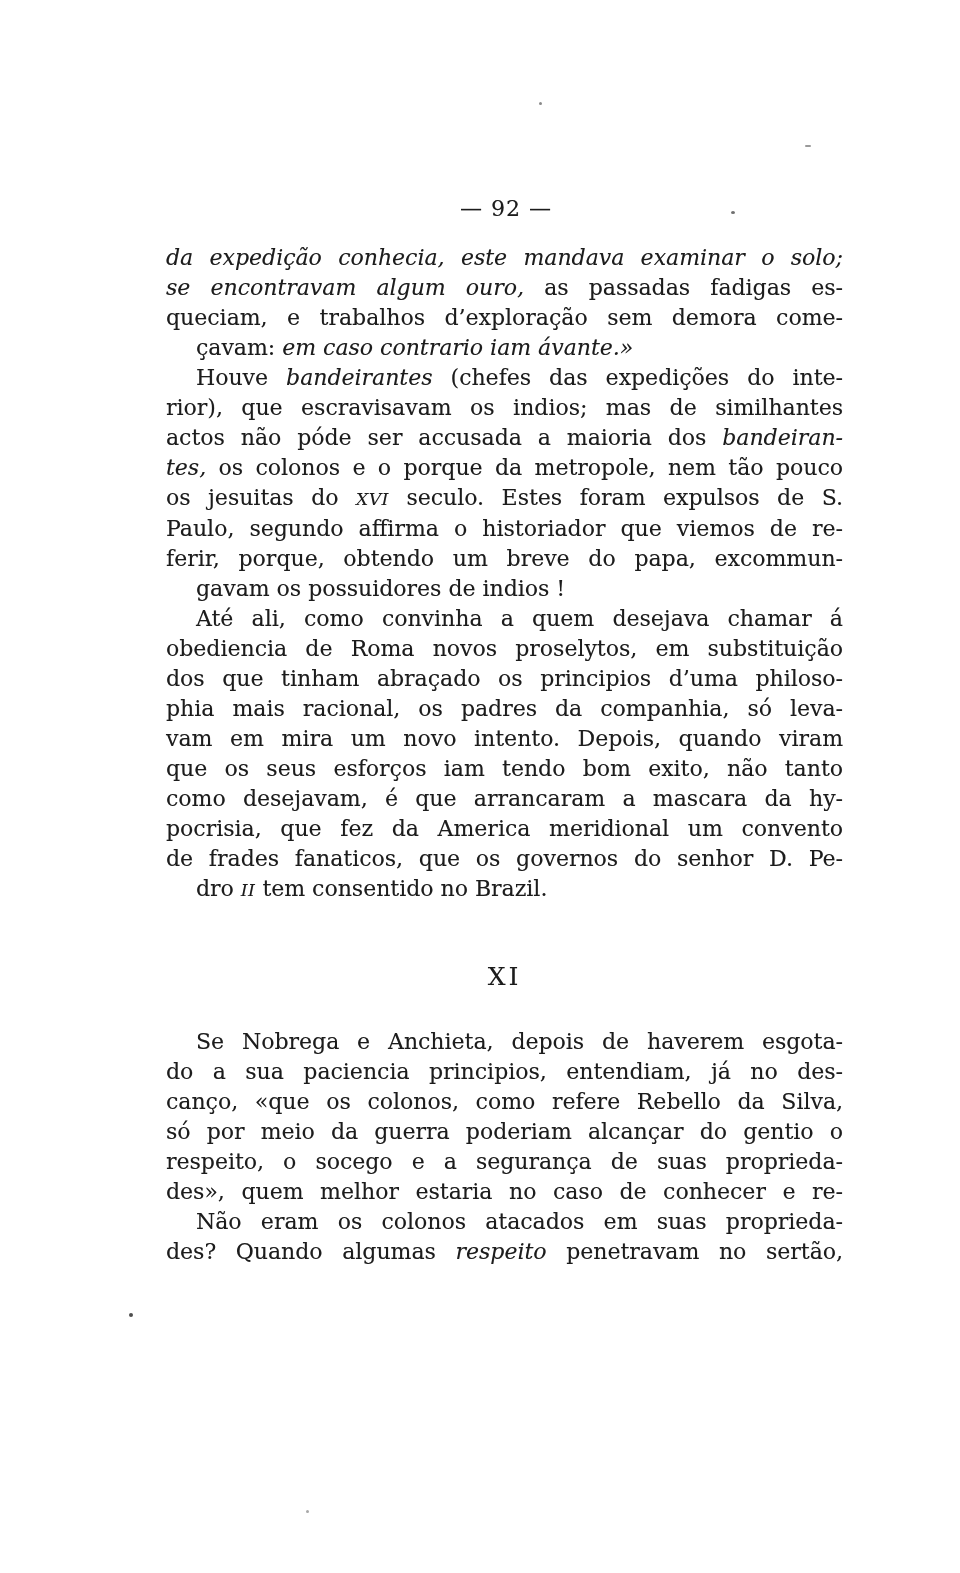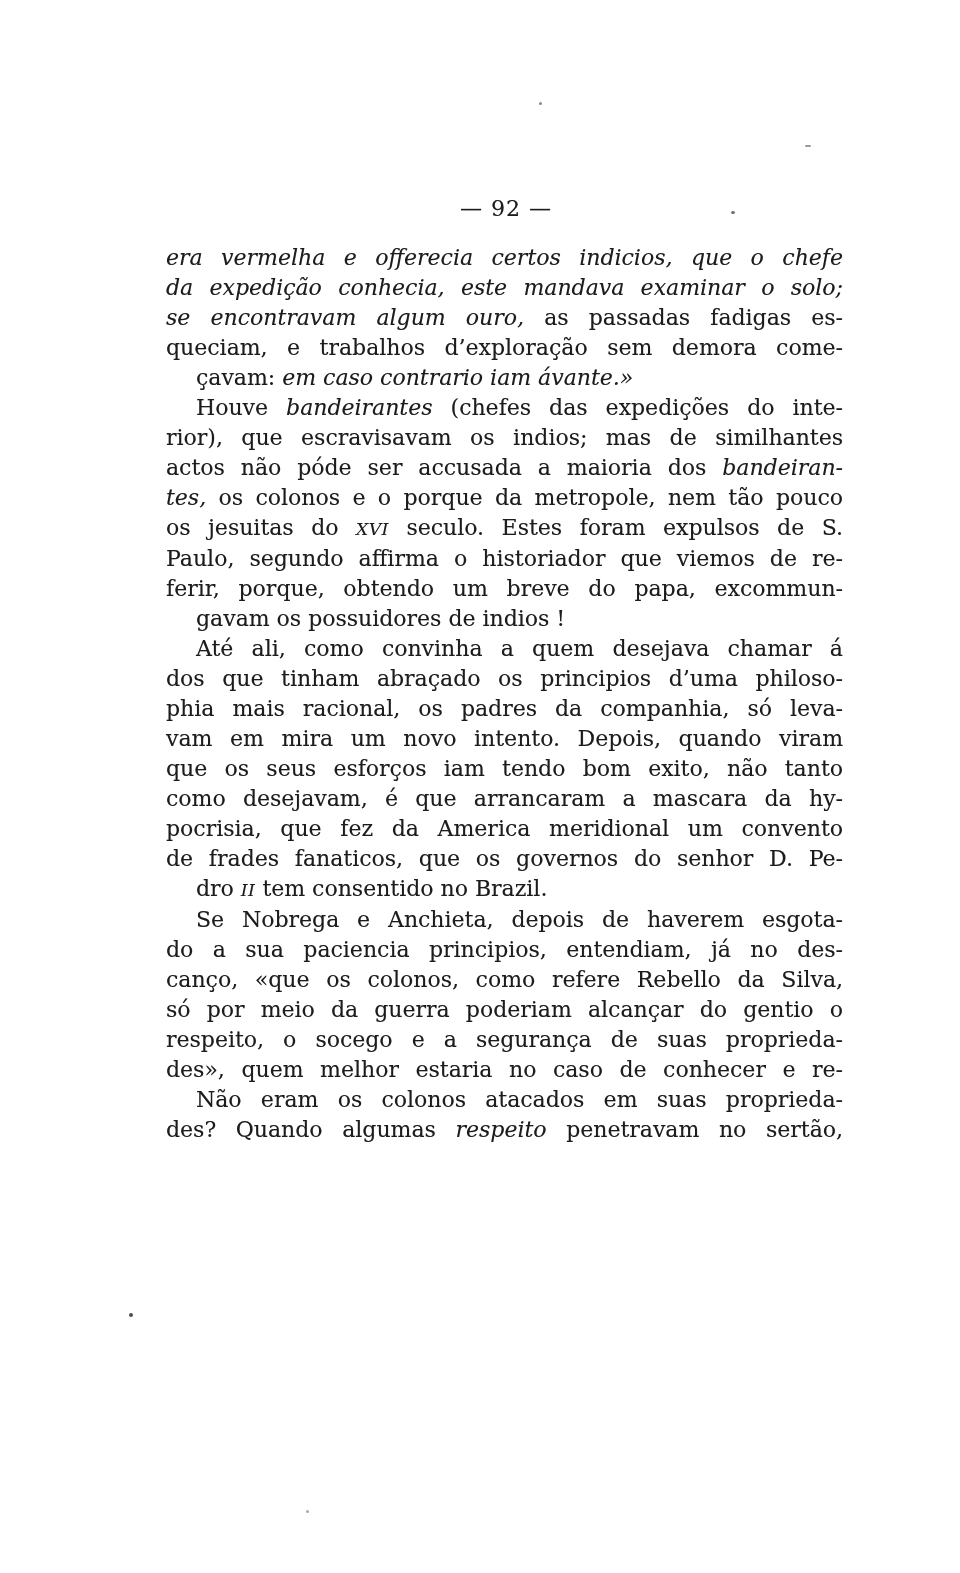--- a/index.html
+++ b/index.html
@@ -54,21 +54,20 @@
   <div class="speck s1"></div>
   <div class="speck s2"></div>
   <div class="speck s3"></div>
   <div class="speck s4"></div>
   <div class="speck s5"></div>
 
   <div class="textblock">
 
     <p>
       </p>
-      <div class="line"><span class="it">era vermelha e offerecia certos indicios, que o chefe</span></div>
       <div class="line"><span class="it">da expedição conhecia, este mandava examinar o solo;</span></div>
       <div class="line"><span class="it">se encontravam algum ouro,</span><span> as passadas fadigas es-</span></div>
       <div class="line">queciam, e trabalhos d’exploração sem demora come-</div>
       <div class="line last"><span>çavam: </span><span class="it">em caso contrario iam ávante.»</span></div>
     <p></p>
 
     <p>
       </p>
       <div class="line ind"><span>Houve </span><span class="it">bandeirantes</span><span> (chefes das expedições do inte-</span></div>
       <div class="line">rior), que escravisavam os indios; mas de similhantes</div>
@@ -76,30 +75,32 @@
       <div class="line"><span class="it">tes,</span><span> os colonos e o porque da metropole, nem tão pouco</span></div>
       <div class="line"><span>os jesuitas do </span><span class="sc">XVI</span><span> seculo. Estes foram expulsos de S.</span></div>
       <div class="line">Paulo, segundo affirma o historiador que viemos de re-</div>
       <div class="line">ferir, porque, obtendo um breve do papa, excommun-</div>
       <div class="line last">gavam os possuidores de indios !</div>
     <p></p>
 
     <p>
       </p>
       <div class="line ind">Até ali, como convinha a quem desejava chamar á</div>
+      <div class="line">obediencia de Roma novos proselytos, em substituição</div>
       <div class="line">dos que tinham abraçado os principios d’uma philoso-</div>
       <div class="line">phia mais racional, os padres da companhia, só leva-</div>
       <div class="line">vam em mira um novo intento. Depois, quando viram</div>
       <div class="line">que os seus esforços iam tendo bom exito, não tanto</div>
       <div class="line">como desejavam, é que arrancaram a mascara da hy-</div>
       <div class="line">pocrisia, que fez da America meridional um convento</div>
       <div class="line">de frades fanaticos, que os governos do senhor D. Pe-</div>
       <div class="line last"><span>dro </span><span class="sc">II</span><span> tem consentido no Brazil.</span></div>
     <p></p>
 
+    <div class="heading">XI</div>
 
     <p>
       </p>
       <div class="line ind">Se Nobrega e Anchieta, depois de haverem esgota-</div>
       <div class="line">do a sua paciencia principios, entendiam, já no des-</div>
       <div class="line">canço, «que os colonos, como refere Rebello da Silva,</div>
       <div class="line">só por meio da guerra poderiam alcançar do gentio o</div>
       <div class="line">respeito, o socego e a segurança de suas proprieda-</div>
       <div class="line">des», quem melhor estaria no caso de conhecer e re-</div>
     <p></p>

